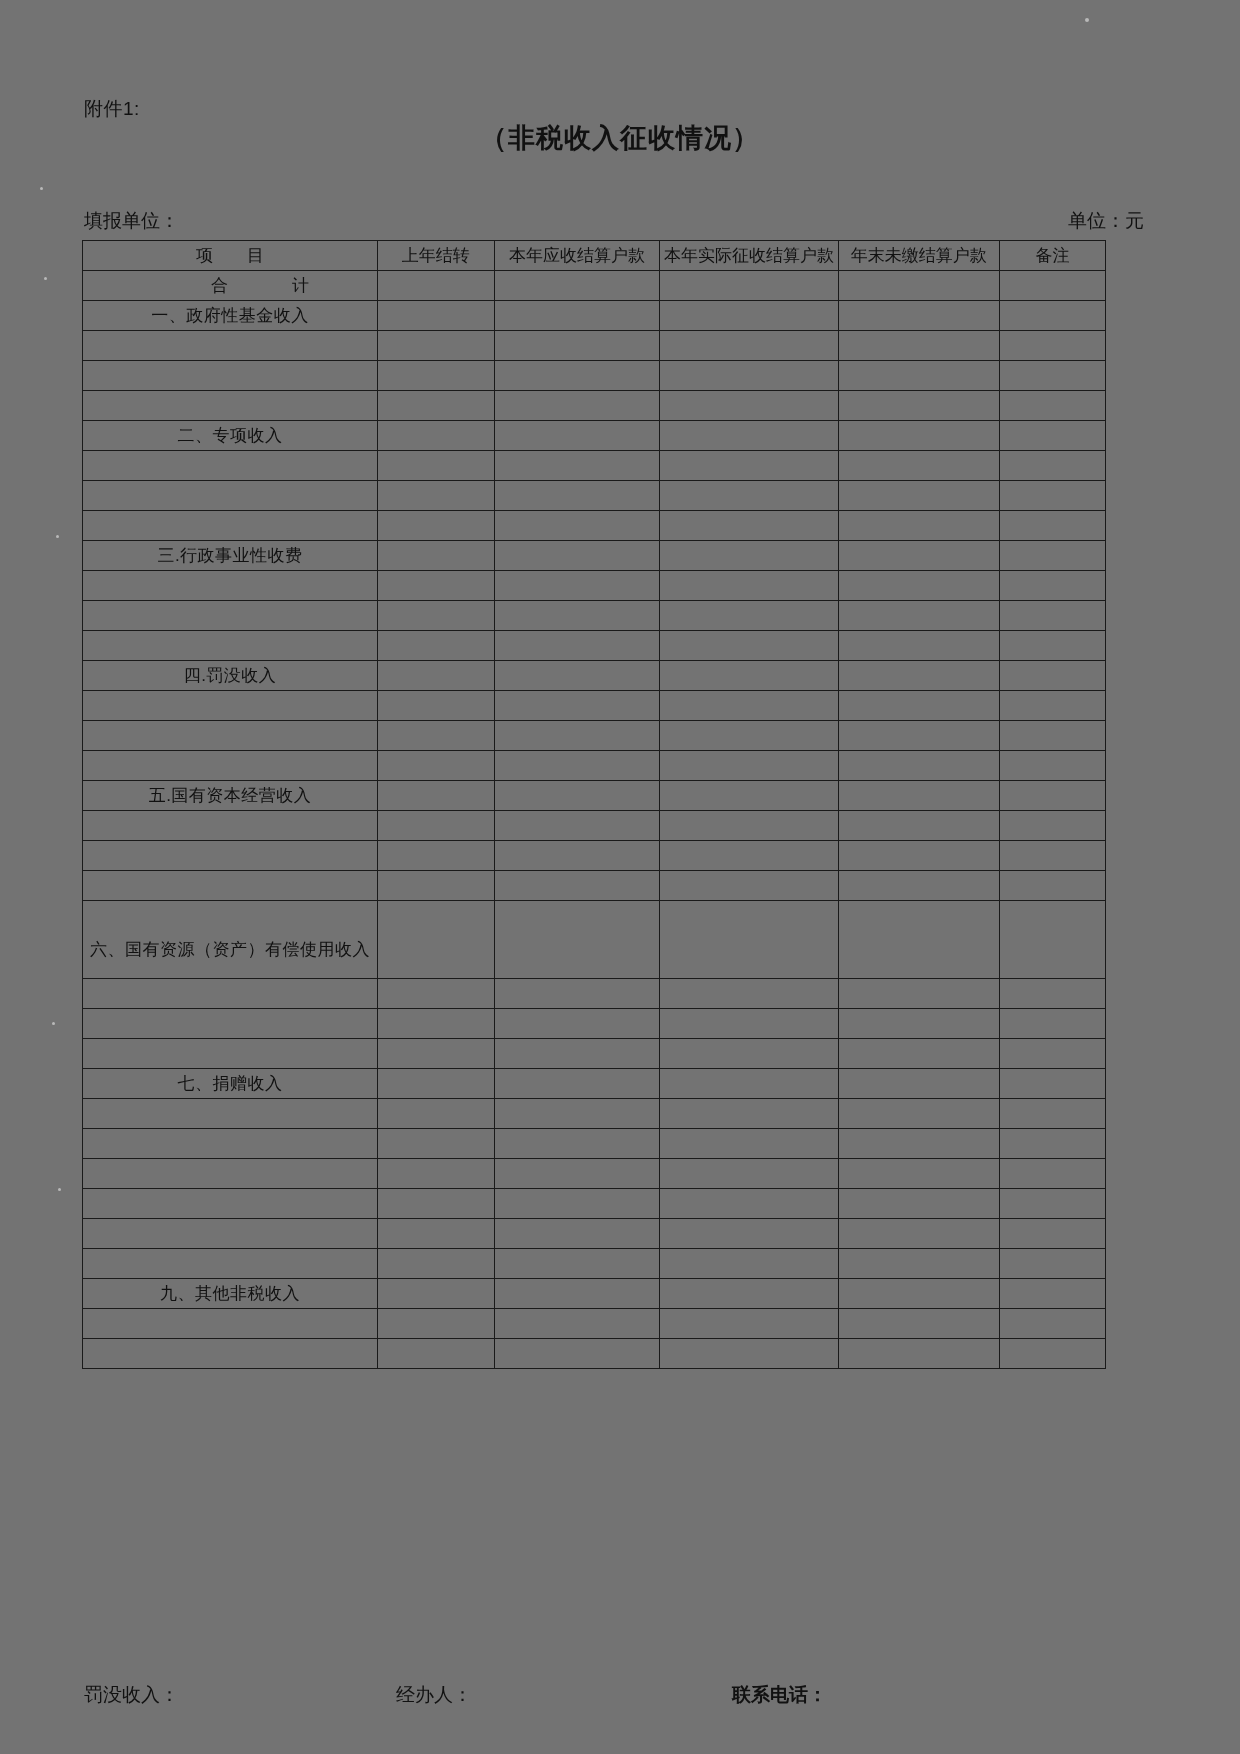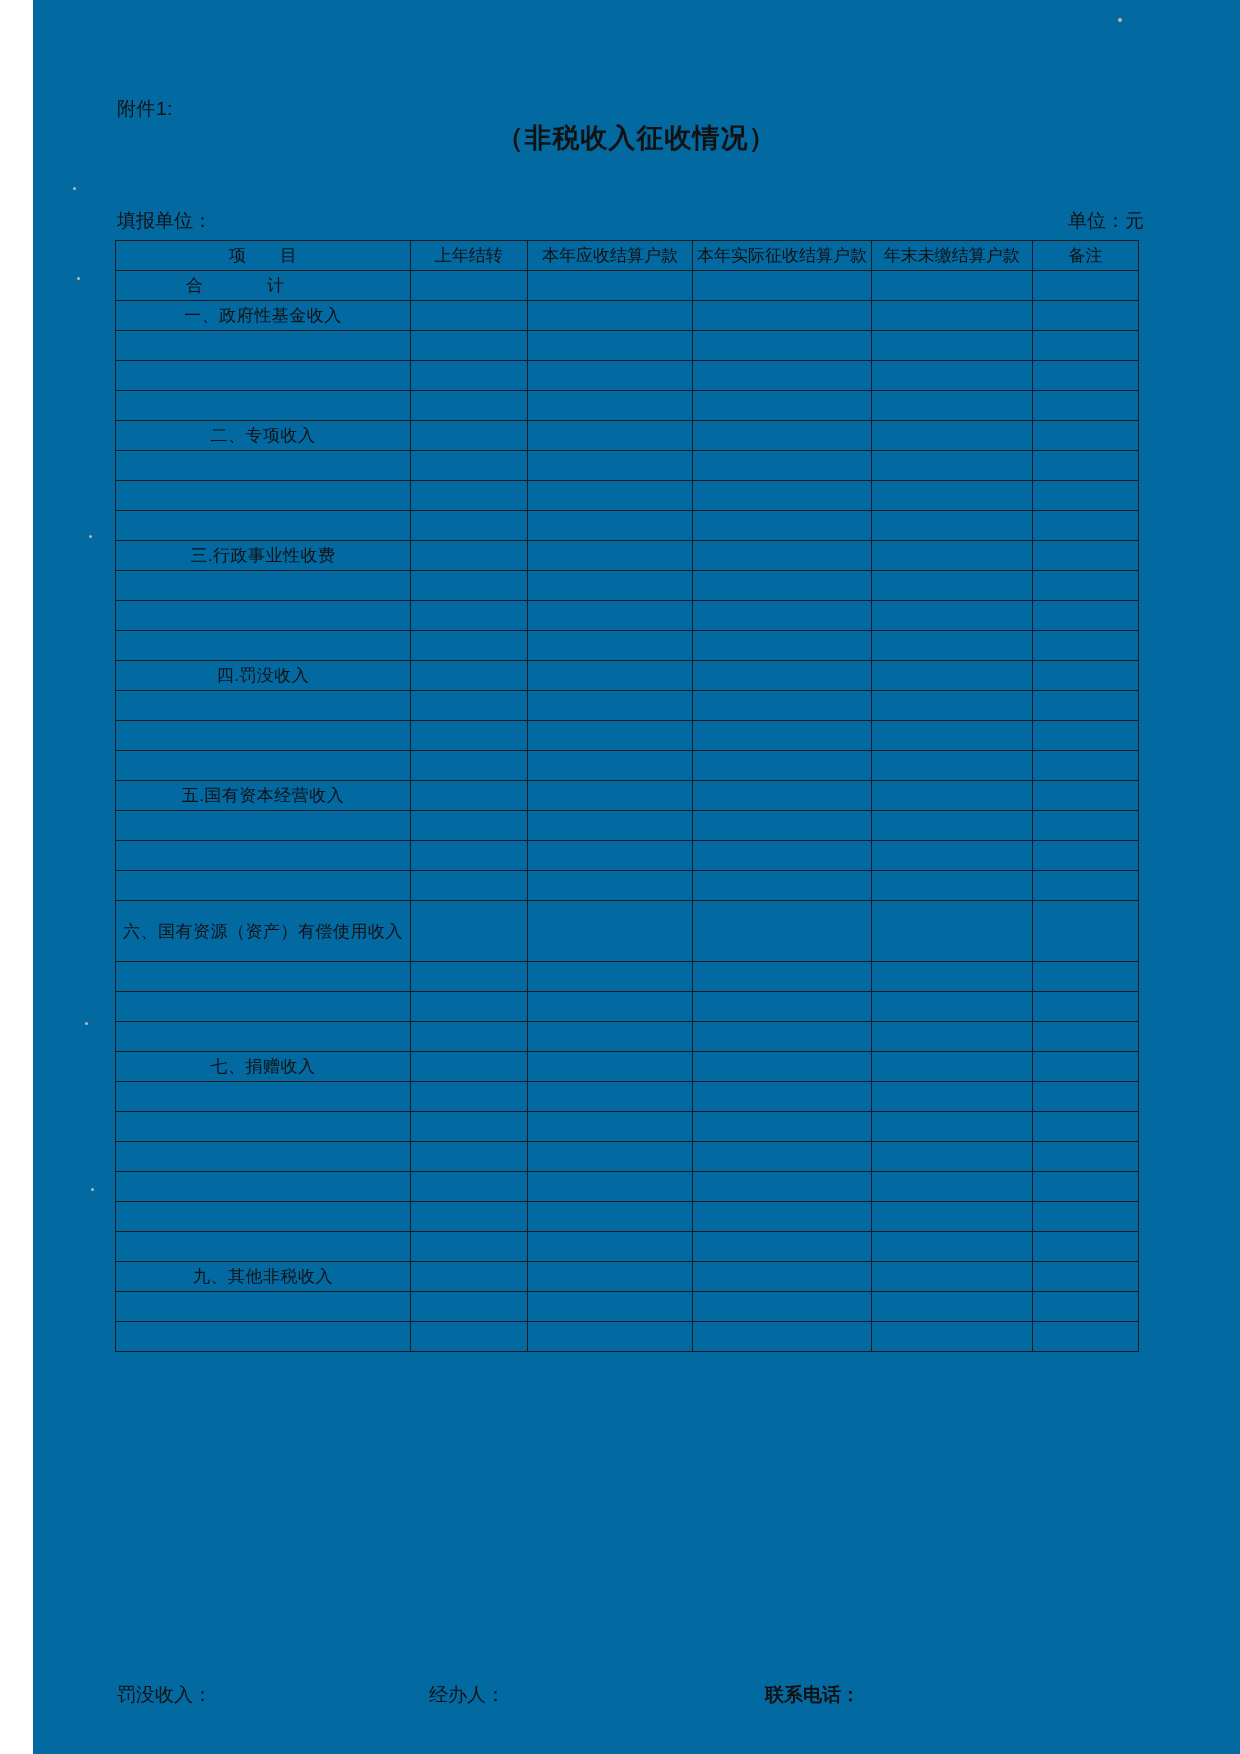--- a/index.html
+++ b/index.html
@@ -11,22 +11,21 @@
     width: 1240px;
     height: 1754px;
     position: relative;
     font-family: "Liberation Serif", "DejaVu Serif", serif;
     color: #111;
     overflow: hidden;
   }
   .page {
     position: absolute;
     inset: 0;
-    background: #0369a1;
-    margin-left: 33px;
+    background: #737373;
   }
   
   .speck {
     position: absolute;
     background: #b9b9b9;
     border-radius: 50%;
   }
 
   .attachment-label {
     position: absolute;
@@ -100,29 +99,28 @@
     height: 48px;
   }
   td.item {
     text-align: center;
     padding-left: 10px;
     font-family: "Liberation Sans", sans-serif;
     font-size: 17px;
     letter-spacing: 0.5px;
   }
   td.item.center {
-    text-align: left;
+    text-align: center;
     padding-left: 70px;
     letter-spacing: 10px;
   }
   td.item.two-line {
     height: 58px;
     line-height: 25px;
-    padding-top: 2px;
-    font-family: Liberation Mono, monospace;
+    padding-top: 19px;
   }
   td.blank {
     height: 29px;
   }
   td.cell {
   }
   .col-item { width: 278px; }
   .col-a { width: 110px; }
   .col-b { width: 156px; }
   .col-c { width: 168px; }

